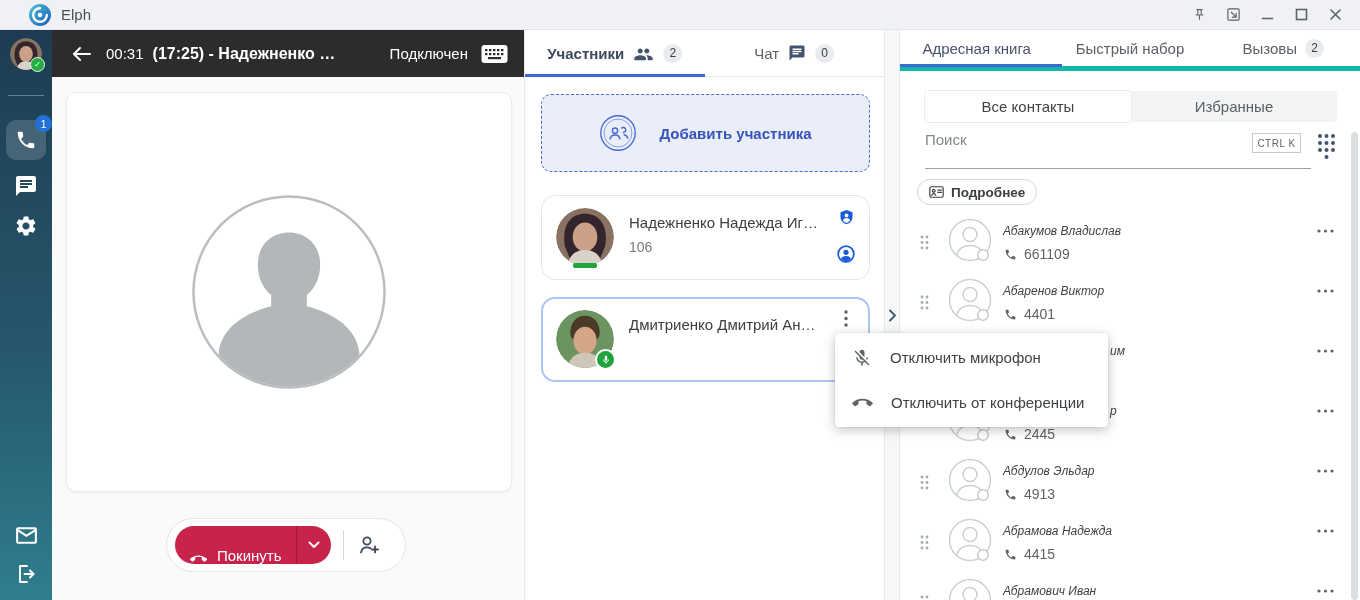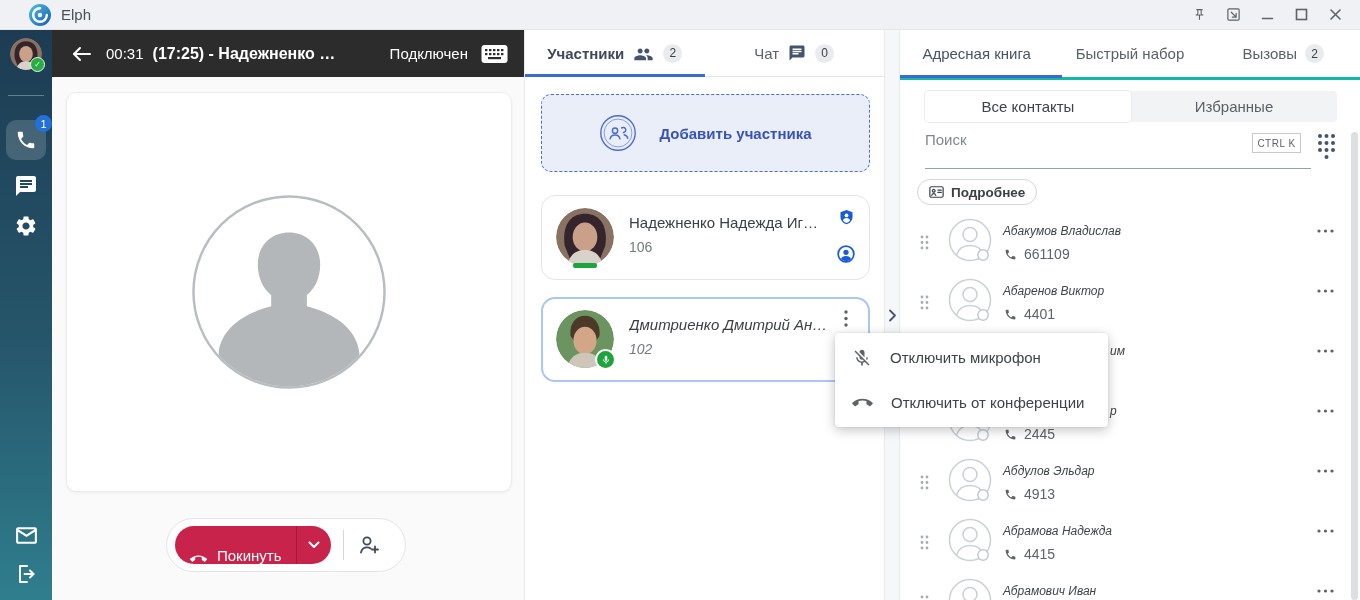--- a/index.html
+++ b/index.html
@@ -43,38 +43,38 @@
   
   .participants{position:absolute;left:524px;top:30px;width:360px;height:570px;background:#fff;border-left:1px solid #e9e9e9;box-sizing:border-box;}
   .ptabs{height:47px;border-bottom:1px solid #e4e6e8;display:flex;position:relative;box-sizing:border-box;}
   .ptab{flex:1;display:flex;align-items:center;justify-content:center;gap:9px;font-size:15px;color:#5b6066;}
   .ptab.active{color:#40495a;font-weight:bold;}
   .cnt-badge{min-width:19px;height:19px;border-radius:10px;background:#e9ebee;color:#3c4043;font-size:12px;display:flex;align-items:center;justify-content:center;padding:0 5px;box-sizing:border-box;font-weight:normal;}
   .p-underline{position:absolute;left:0;bottom:-1px;width:50%;height:3px;background:#3b6ad0;}
   .plist{position:absolute;top:47px;left:0;right:0;bottom:34px;padding:17px 14px 0 16px;box-sizing:border-box;}
   .addbtn{height:78px;border:1.5px dashed #4a6bd6;border-radius:10px;background:#e9eef9;display:flex;align-items:center;justify-content:center;gap:22px;color:#3752b8;font-weight:bold;font-size:15px;box-sizing:border-box;margin-bottom:23px;cursor:default;}
   .pcard{position:relative;background:#fff;border:1px solid #e3e5e7;border-radius:14px;height:85px;box-sizing:border-box;display:flex;padding:12px 12px 0 14px;margin-bottom:17px;}
-  .pcard.selected{border:2px solid #abc6f4;padding:11px 11px 0 13px;font-style:italic;}
+  .pcard.selected{border:2px solid #abc6f4;padding:11px 11px 0 13px;}
   .pavatar{width:58px;height:58px;position:relative;flex-shrink:0;}
   .pavatar .ph{width:58px;height:58px;border-radius:50%;overflow:hidden;}
   .speak-bar{position:absolute;left:17px;bottom:-2px;width:24px;height:5px;background:#1fa33c;border-radius:2px;}
   .mic-badge{position:absolute;right:-2px;bottom:-2px;width:21px;height:21px;border-radius:50%;background:#1fa33c;border:2px solid #fff;box-sizing:border-box;display:flex;align-items:center;justify-content:center;}
   .pinfo{margin-left:15px;flex:1;min-width:0;}
   .pname{font-size:15px;color:#3c4043;margin-top:6px;white-space:nowrap;overflow:hidden;}
   .pnum{font-size:14px;color:#75797e;margin-top:8px;}
   .picons{display:flex;flex-direction:column;justify-content:space-between;align-items:center;height:56px;width:22px;}
   .pfooter{position:absolute;left:0;right:0;bottom:0;height:34px;border-top:1px solid #e4e6e8;display:flex;align-items:center;justify-content:center;gap:9px;color:#44546f;font-size:15px;background:#fff;}
 
   
   .gutter{position:absolute;left:884px;top:30px;width:16px;height:570px;background:#f6f7f8;border-left:1px solid #e7e9eb;border-right:1px solid #e7e9eb;box-sizing:border-box;}
   .gutter-chev{position:absolute;left:3px;top:279px;}
 
   
   .address{position:absolute;left:900px;top:30px;width:460px;height:570px;background:#fff;}
-  .atabs{height:50px;border-bottom:3px solid #14b8a6;display:flex;position:relative;box-sizing:border-box;}
+  .atabs{height:41px;border-bottom:5px solid #14b8a6;display:flex;position:relative;box-sizing:border-box;}
   .atab{flex:1;display:flex;align-items:center;justify-content:center;gap:8px;font-size:15px;color:#5b6066;}
   .atab.active{color:#46536b;}
   .a-underline{position:absolute;left:0;bottom:-1px;width:162px;height:3px;background:#3b6ad0;}
   .segment{position:absolute;left:25px;top:61px;width:412px;height:31px;background:#f1f3f4;border-radius:4px;display:flex;}
   .seg{flex:1;display:flex;align-items:center;justify-content:center;font-size:15px;color:#5b6066;}
   .seg.active{background:#fff;border-radius:4px;color:#3f4347;box-shadow:0 0 0 1px #ececec;}
   .search-ph{position:absolute;left:25px;top:101px;font-size:15px;color:#82878c;}
   .kbd{position:absolute;left:352px;top:103px;width:49px;height:20px;border:1px solid #c6cace;border-radius:0;font-size:10px;color:#5f6368;display:flex;align-items:center;justify-content:center;letter-spacing:.5px;box-sizing:border-box;background:#fff;}
   .search-line{position:absolute;left:25px;top:138px;width:386px;height:1px;background:#9aa0a6;}
   .dialpad{position:absolute;left:416px;top:102px;}
@@ -358,21 +358,20 @@
             </svg>
           </div>
           <div class="mic-badge">
             <svg width="10" height="12" viewBox="0 0 24 24" fill="#fff">
                 <path d="M12 14c1.66 0 3-1.34 3-3V5c0-1.66-1.34-3-3-3S9 3.34 9 5v6c0 1.66 1.34 3 3 3zm5-3c0 2.76-2.24 5-5 5s-5-2.24-5-5H5c0 3.53 2.61 6.43 6 6.92V21h2v-3.08c3.39-.49 6-3.39 6-6.92h-2z"></path>
               </svg>
           </div>
         </div>
         <div class="pinfo">
           <div class="pname">Дмитриенко Дмитрий Ан…</div>
-          <div class="pnum">102</div>
         </div>
         <div class="picons">
           <svg width="4" height="17" viewBox="0 0 4 17">
               <circle cx="2" cy="2" r="1.7" fill="#5f6368"></circle>
               <circle cx="2" cy="8.5" r="1.7" fill="#5f6368"></circle>
               <circle cx="2" cy="15" r="1.7" fill="#5f6368"></circle>
             </svg>
         </div>
       </div>
     </div>

